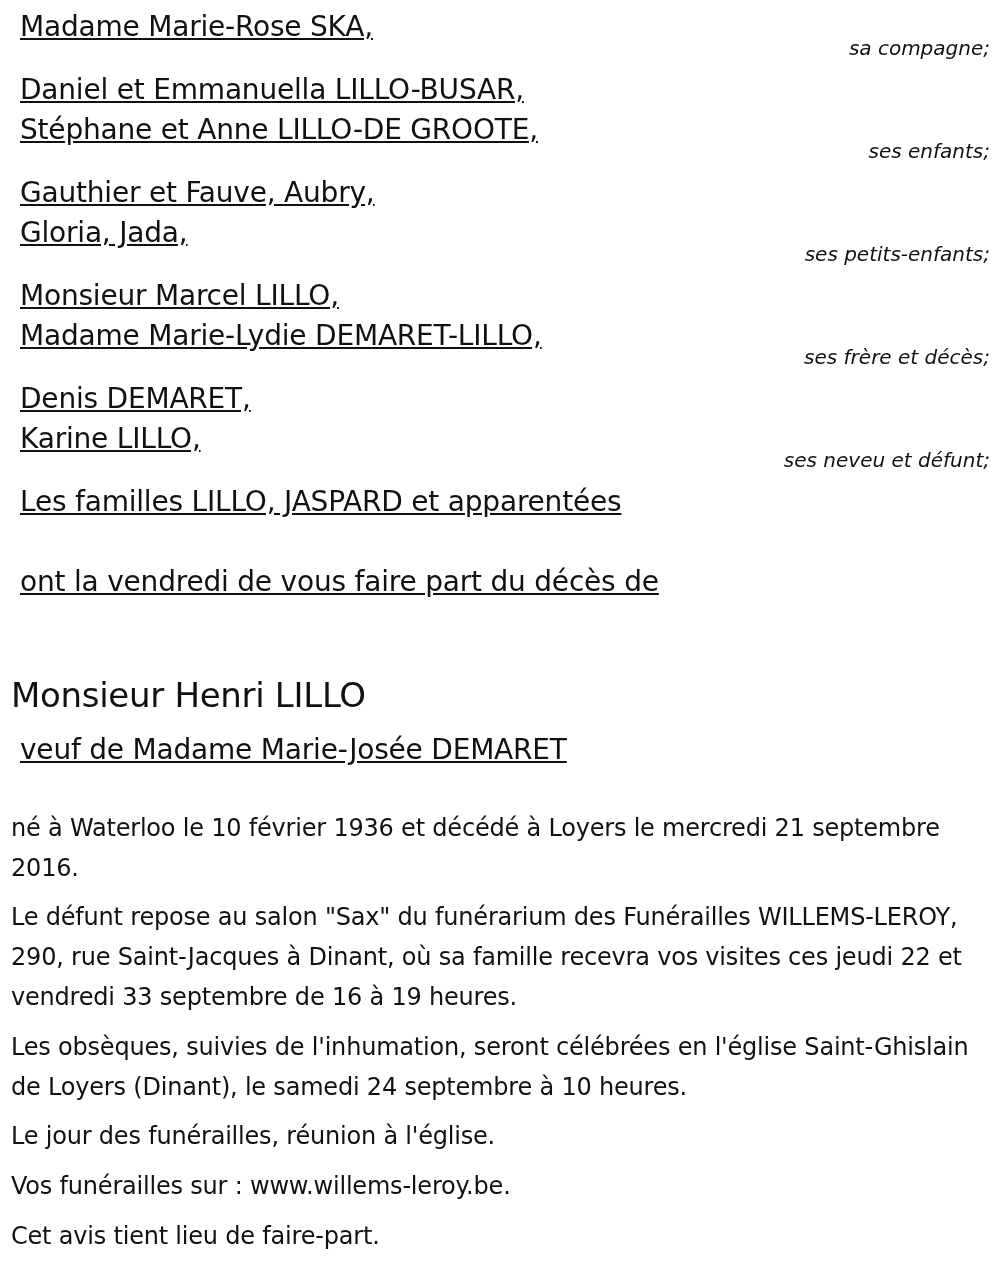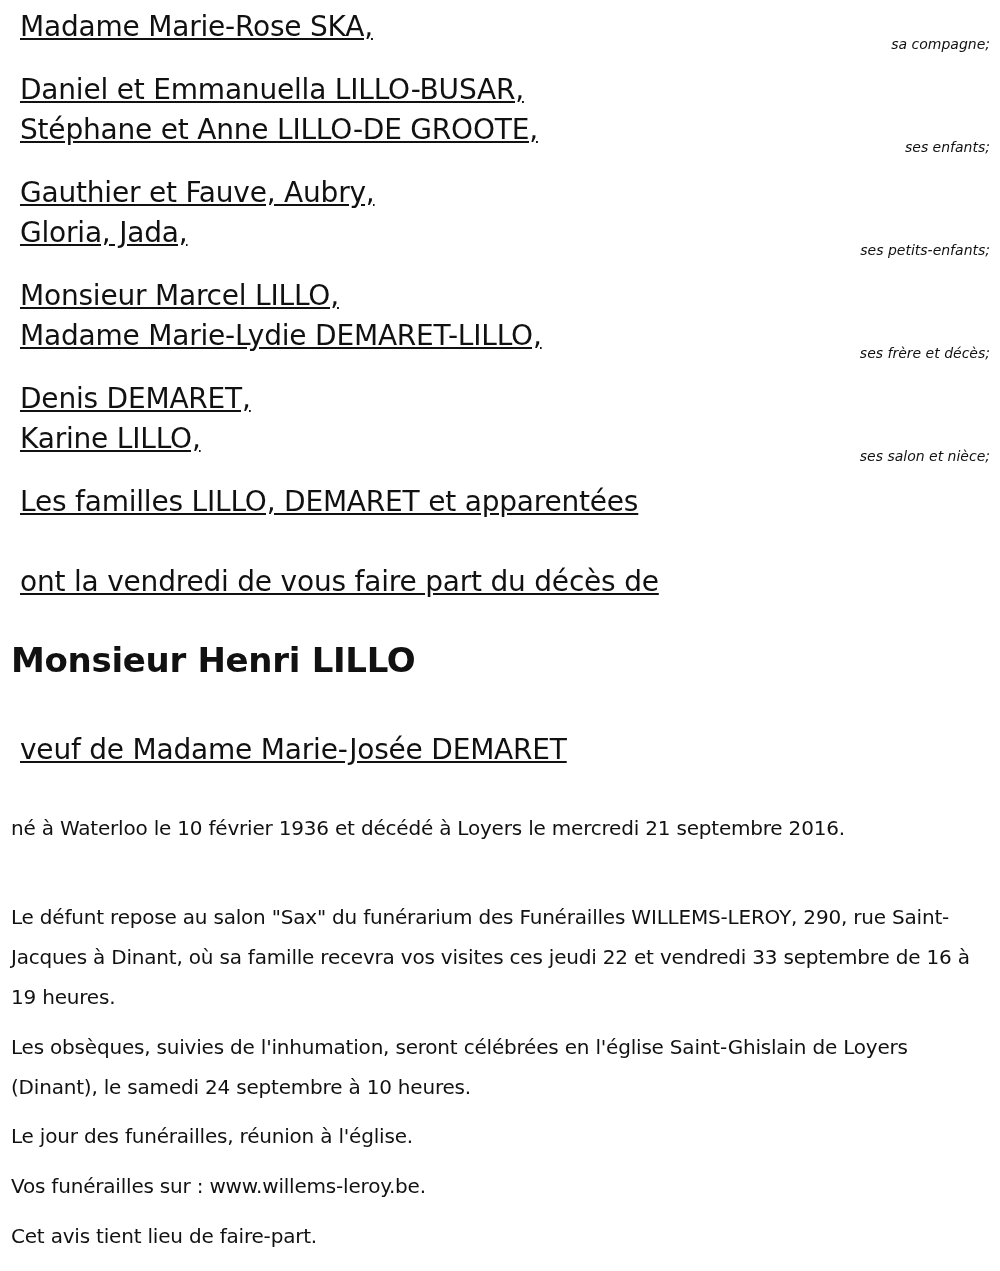--- a/index.html
+++ b/index.html
@@ -25,38 +25,39 @@
       position: absolute;
       left: 9px;
       font-size: 28px;
       white-space: nowrap;
       letter-spacing: -0.2px;
       text-decoration: underline;
     }
     .role {
       position: absolute;
       right: 0;
-      font-size: 14px;
+      font-size: 20px;
       font-style: italic;
       white-space: nowrap;
       text-align: center;
     }
     .deceased {
       position: absolute;
       left: 0;
       font-size: 34px;
-      font-weight: bold;
+      font-weight: normal;
       white-space: nowrap;
       letter-spacing: -0.3px;
+      margin-top: 35px;
     }
     .para {
       position: absolute;
       left: 0;
       width: 975px;
-      font-size: 20px;
+      font-size: 24px;
       line-height: 40px;
       letter-spacing: -0.2px;
     }
   </style>
 </head>
 <body>
 
 <div class="doc">
 
   <div class="line" style="top:10px">Madame Marie-Rose SKA,</div>
@@ -69,23 +70,23 @@
   <div class="line" style="top:176px">Gauthier et Fauve, Aubry,</div>
   <div class="line" style="top:216px">Gloria, Jada,</div>
   <div class="role" style="top:242px">ses petits-enfants;</div>
 
   <div class="line" style="top:279px">Monsieur Marcel LILLO,</div>
   <div class="line" style="top:319px">Madame Marie-Lydie DEMARET-LILLO,</div>
   <div class="role" style="top:345px">ses frère et décès;</div>
 
   <div class="line" style="top:382px">Denis DEMARET,</div>
   <div class="line" style="top:422px">Karine LILLO,</div>
-  <div class="role" style="top:448px">ses salon et nièce;</div>
+  <div class="role" style="top:448px">ses neveu et défunt;</div>
 
-  <div class="line" style="top:485px">Les familles LILLO, DEMARET et apparentées</div>
+  <div class="line" style="top:485px">Les familles LILLO, JASPARD et apparentées</div>
 
   <div class="line" style="top:565px">ont la vendredi de vous faire part du décès de</div>
 
   <div class="deceased" style="top:640px">Monsieur Henri LILLO</div>
 
   <div class="line" style="top:733px">veuf de Madame Marie-Josée DEMARET</div>
 
   <div class="para" style="top:808px">né à Waterloo le 10 février 1936 et décédé à Loyers le mercredi 21 septembre 2016.</div>
   <div class="para" style="top:897px">Le défunt repose au salon "Sax" du funérarium des Funérailles WILLEMS-LEROY, 290, rue Saint-Jacques à Dinant, où sa famille recevra vos visites ces jeudi 22 et vendredi 33 septembre de 16 à 19 heures.</div>
   <div class="para" style="top:1027px">Les obsèques, suivies de l'inhumation, seront célébrées en l'église Saint-Ghislain de Loyers (Dinant), le samedi 24 septembre à 10 heures.</div>

